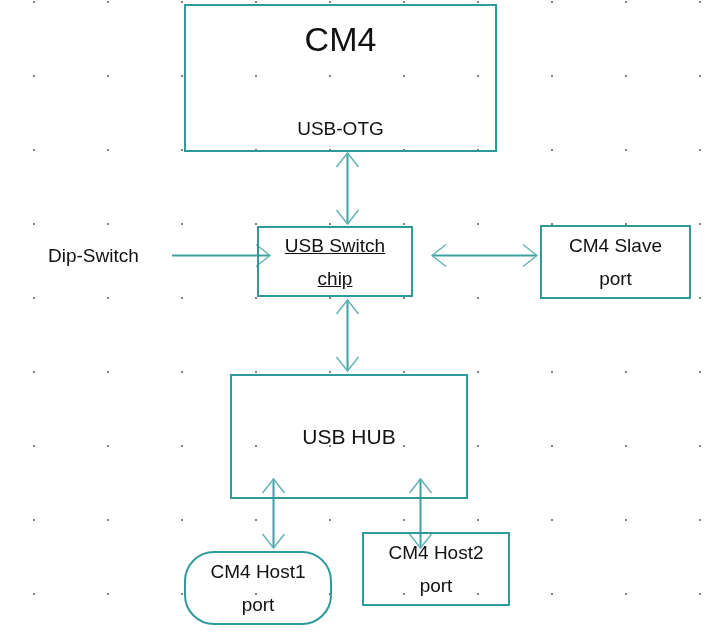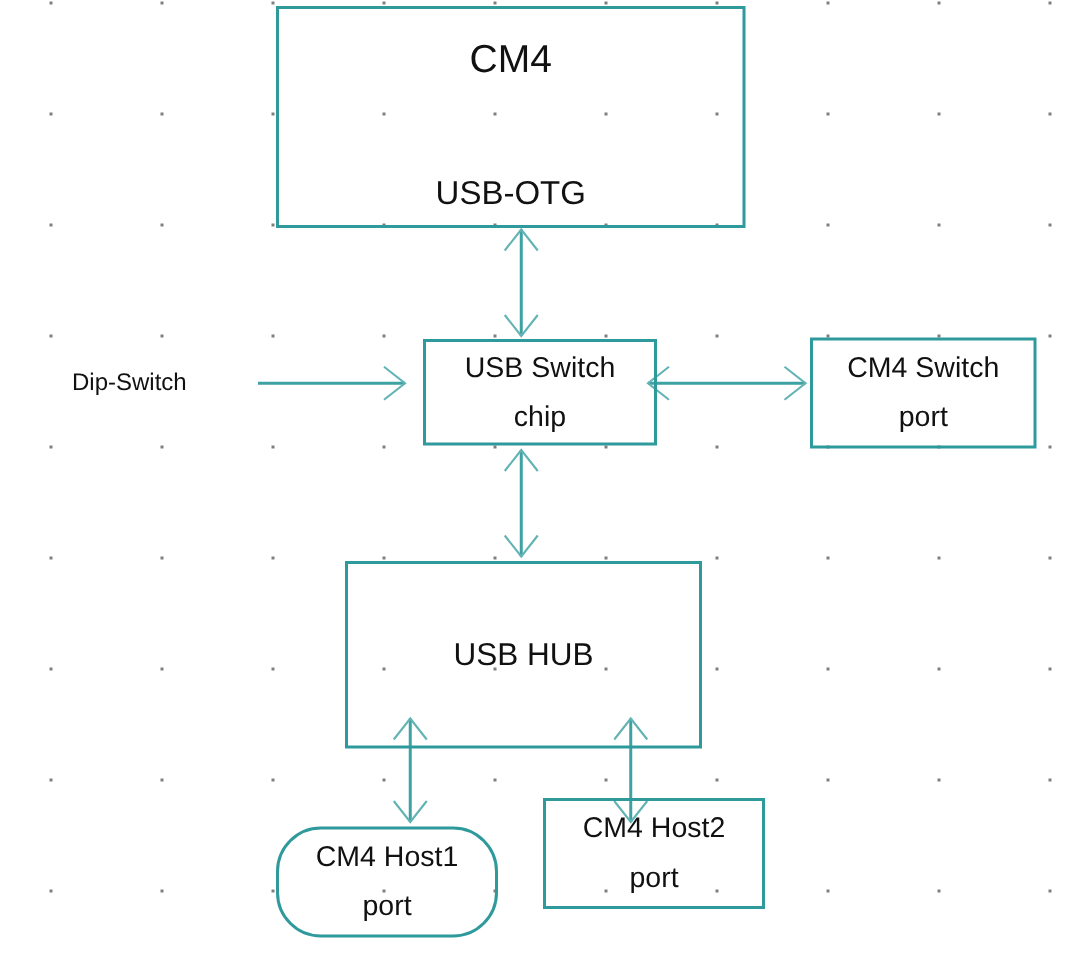--- a/index.html
+++ b/index.html
@@ -38,31 +38,31 @@
     box-sizing:border-box;
     display:flex;flex-direction:column;align-items:center;justify-content:center;
     text-align:center;
   }
   .node .line1,.node .line2{font-size:19px;line-height:33px;white-space:nowrap;}
   .node-cm4{
     left:184px;top:4px;width:313px;height:148px;
     justify-content:space-between;
     padding:14px 0 10px 0;
   }
-  .node-cm4 .title{font-size:26px;line-height:38px;}
-  .node-cm4 .port-label{font-size:22px;line-height:22px;}
-  .node-usb-switch{left:282px;top:226px;width:156px;height:71px;}
+  .node-cm4 .title{font-size:34px;line-height:38px;}
+  .node-cm4 .port-label{font-size:19px;line-height:22px;}
+  .node-usb-switch{left:257px;top:226px;width:156px;height:71px;text-decoration:underline;}
   .node-cm4-slave{left:540px;top:225px;width:151px;height:74px;}
   .node-usb-hub{left:230px;top:374px;width:238px;height:125px;}
   .node-usb-hub .label{font-size:21px;line-height:24px;}
   .node-cm4-host1{left:184px;top:551px;width:148px;height:74px;border-radius:30px;}
   .node-cm4-host2{left:362px;top:532px;width:148px;height:74px;}
   .free-label{
     position:absolute;left:48px;top:244px;
-    font-size:16px;line-height:24px;white-space:nowrap;
+    font-size:19px;line-height:24px;white-space:nowrap;
   }
 </style>
 </head>
 <body>
 
 <div class="canvas">
 
   <svg class="edges-svg" viewBox="0 0 714 640">
 
     <g>
@@ -105,21 +105,21 @@
     <div class="title">CM4</div>
     <div class="port-label">USB-OTG</div>
   </div>
 
   <div class="node node-usb-switch">
     <div class="line1">USB Switch</div>
     <div class="line2">chip</div>
   </div>
 
   <div class="node node-cm4-slave">
-    <div class="line1">CM4 Switch</div>
+    <div class="line1">CM4 Slave</div>
     <div class="line2">port</div>
   </div>
 
   <div class="node node-usb-hub">
     <div class="label">USB HUB</div>
   </div>
 
   <div class="node node-cm4-host1">
     <div class="line1">CM4 Host1</div>
     <div class="line2">port</div>

